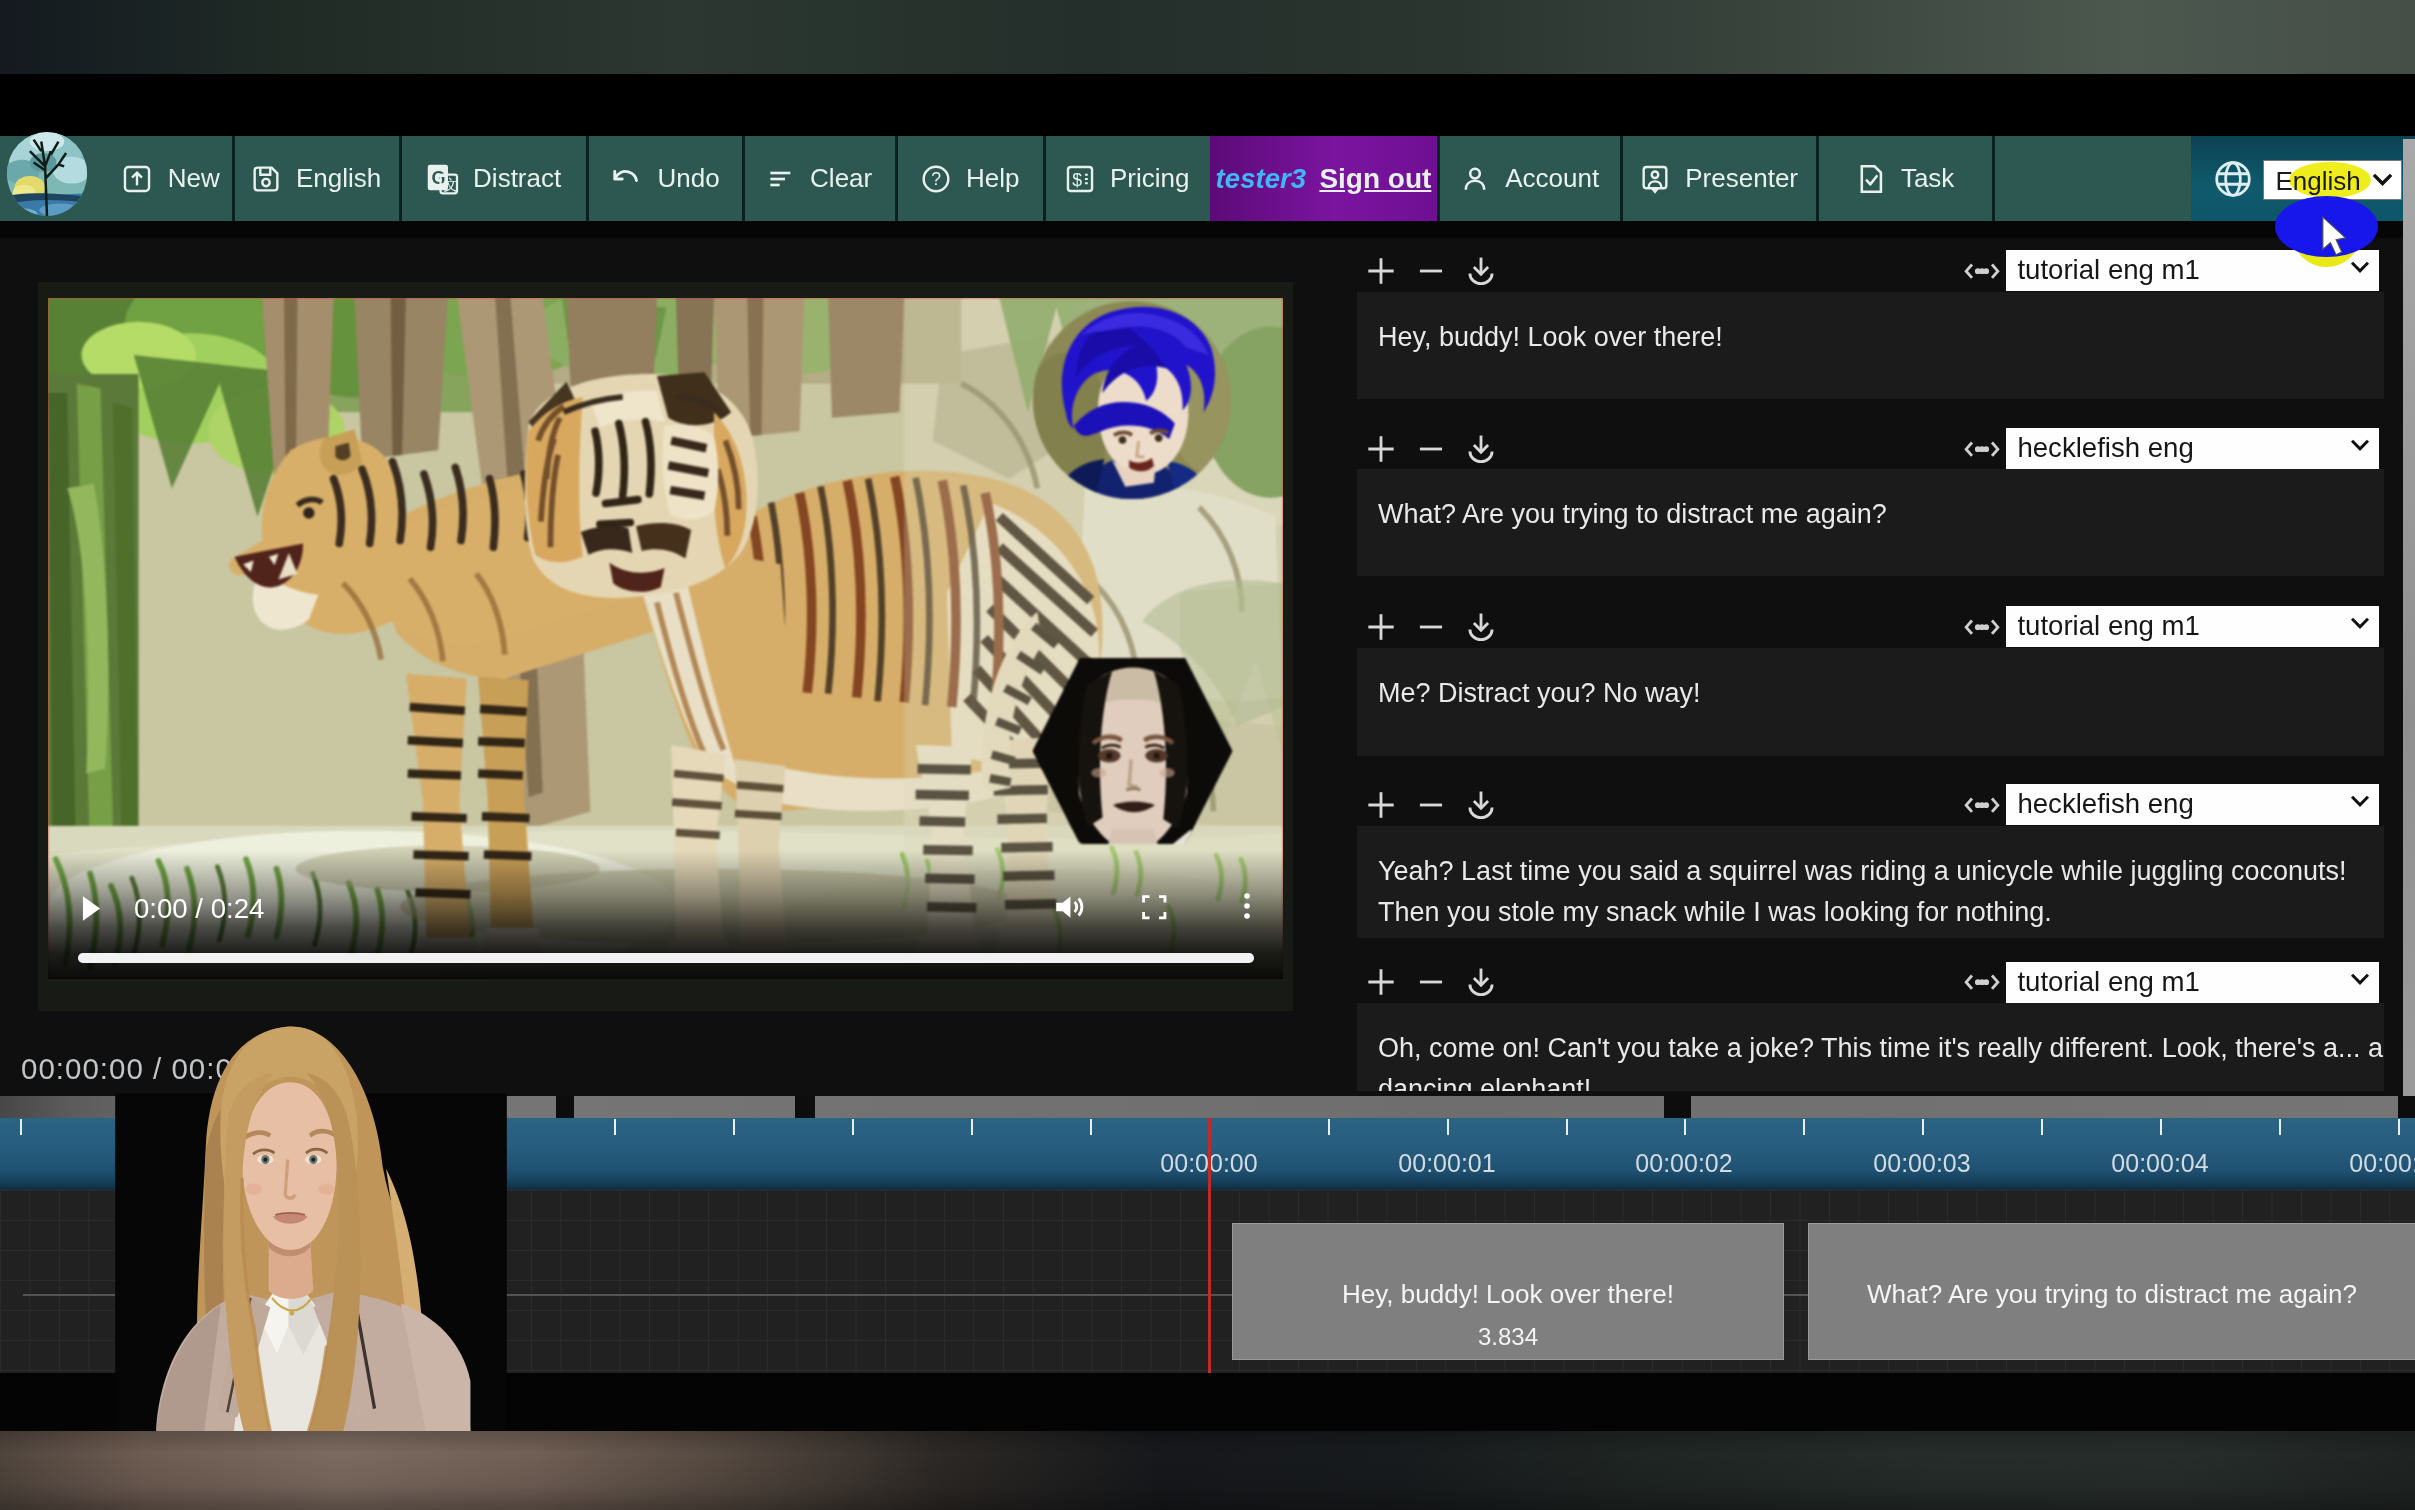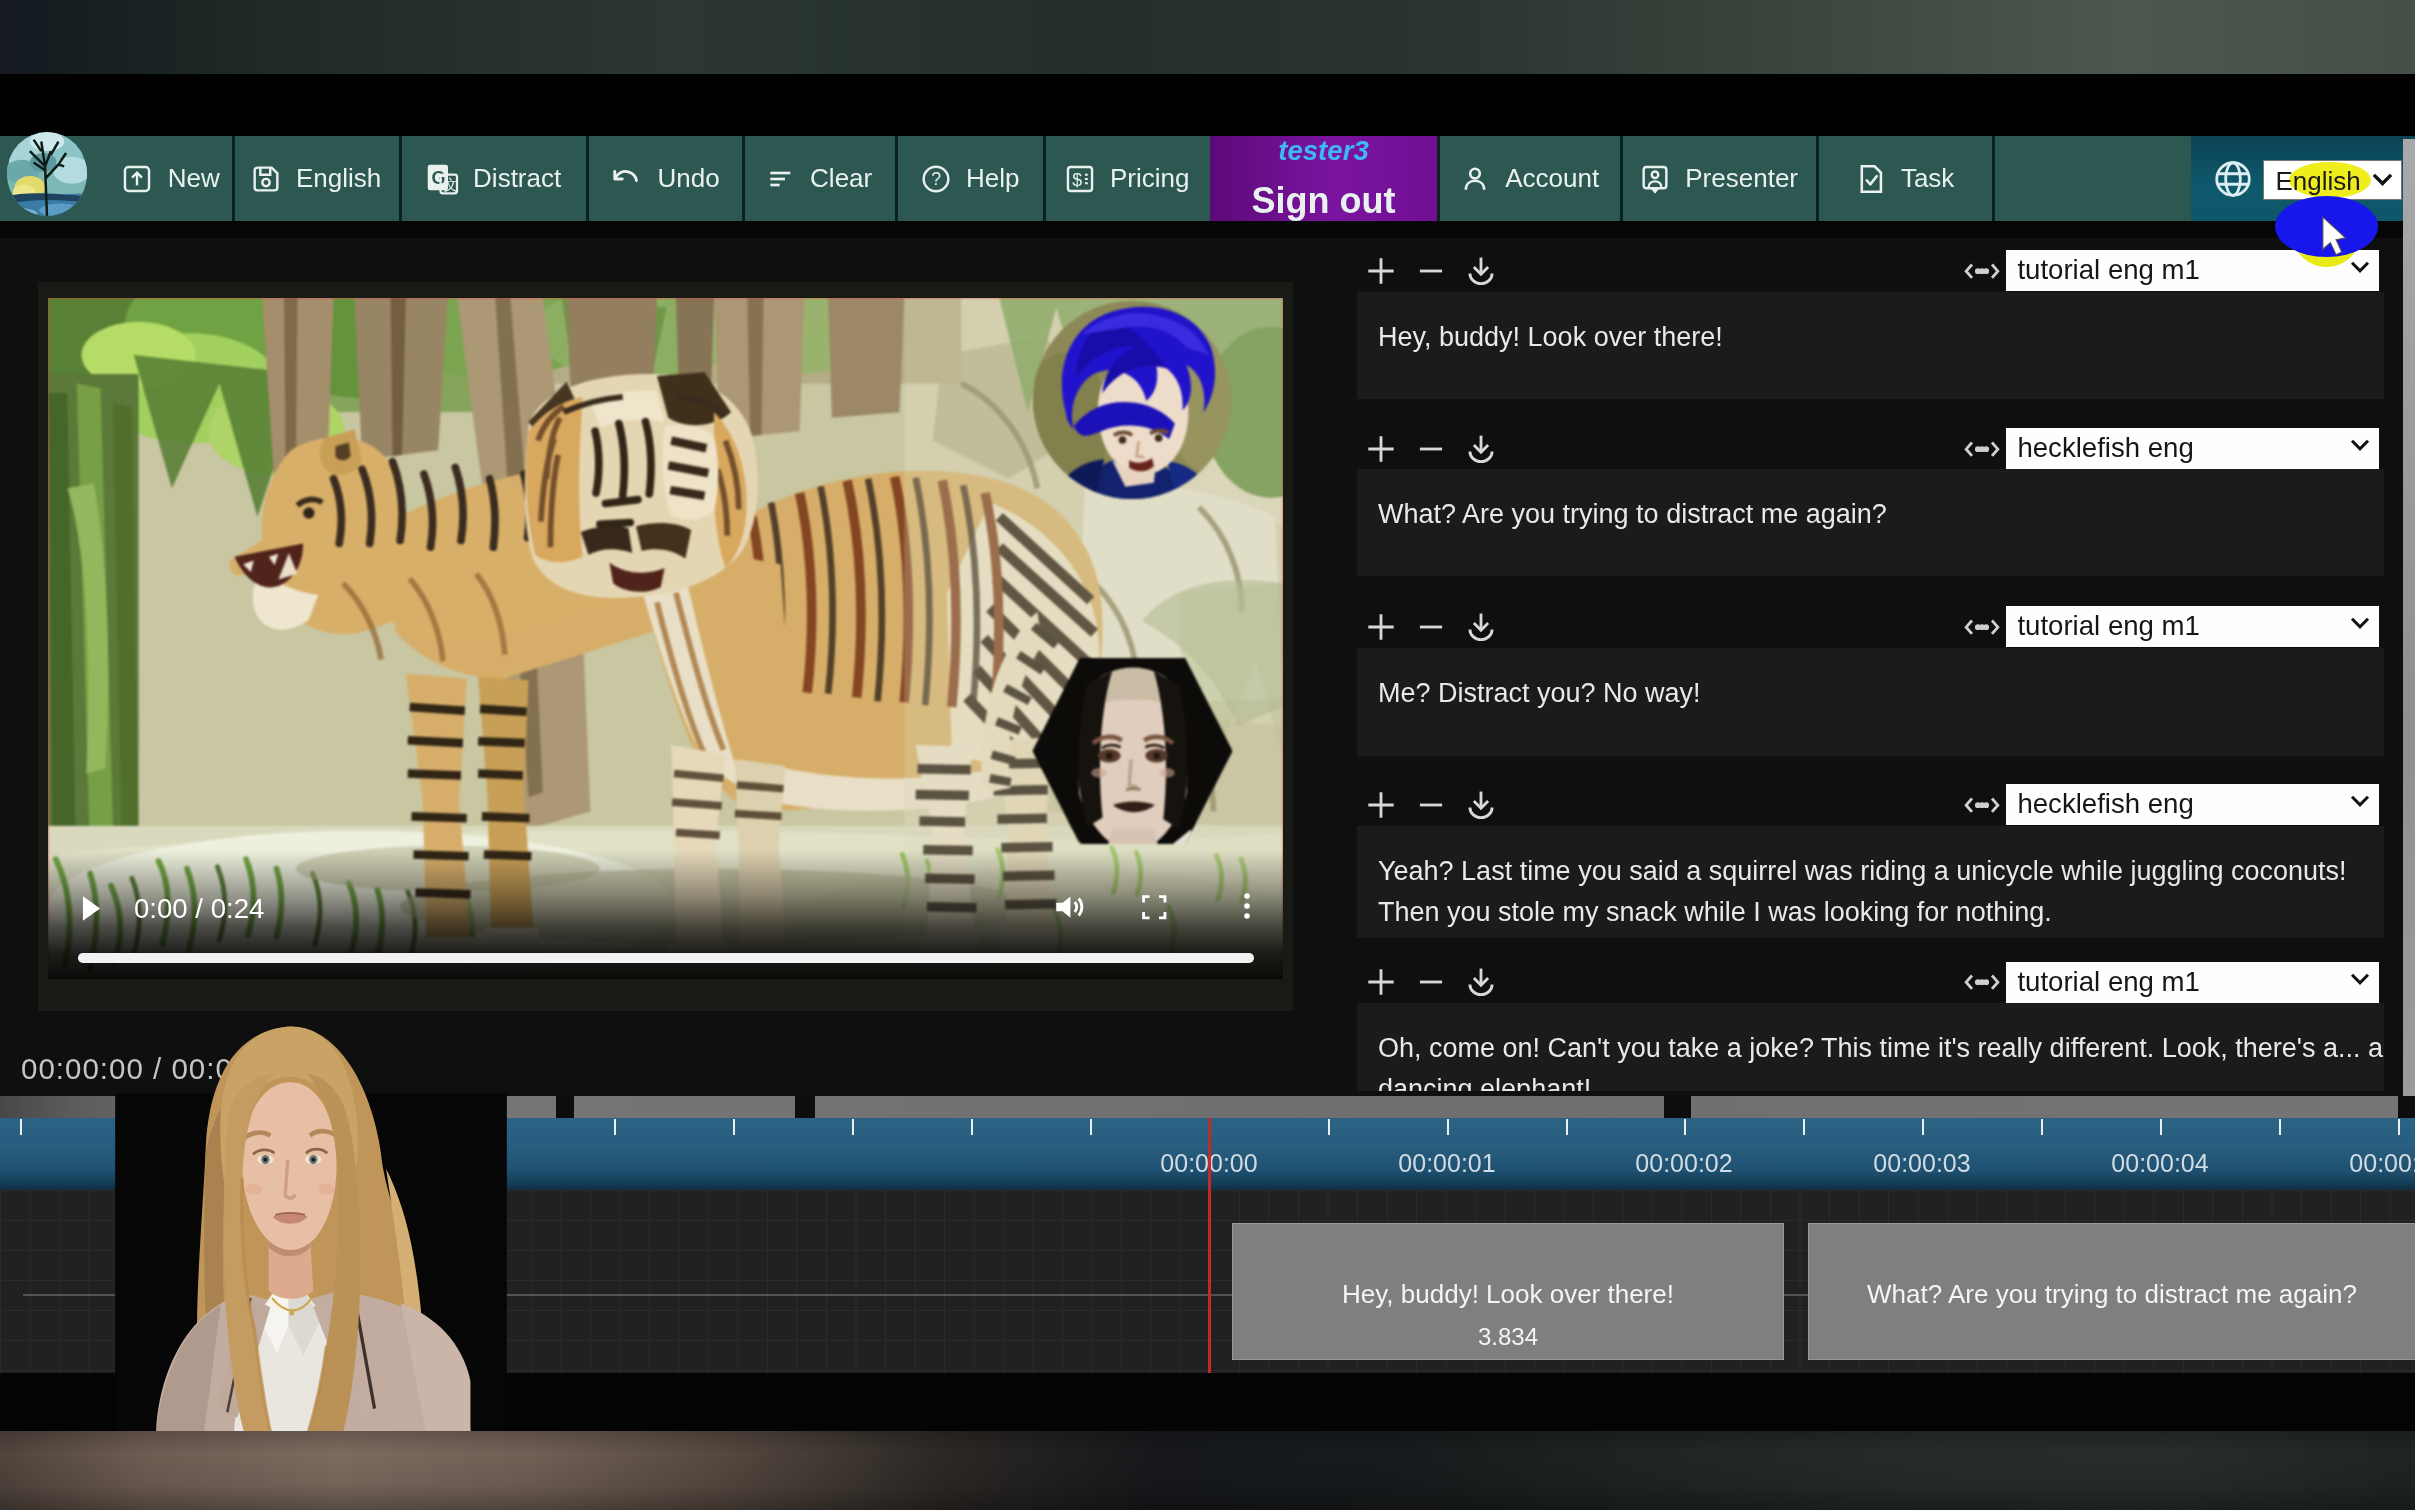--- a/index.html
+++ b/index.html
@@ -111,23 +111,23 @@
       <span>Help</span>
     </div>
     <div class="navbtn" style="left:1043px;width:166px">
       <svg class="nv" width="34" height="34" viewBox="0 0 24 24" fill="none" stroke="#e9f1ef" stroke-width="1.7" style="font-size:27px">
           <rect x="3.5" y="3.5" width="17" height="17" rx="2"></rect>
           <text x="6.5" y="16.8" font-size="12.5" fill="#e9f1ef" stroke="none" font-family="Liberation Sans">$</text>
           <path d="M15.5 9 h2 M15.5 12 h2 M15.5 15 h2" stroke-width="1.4"></path>
         </svg>
       <span>Pricing</span>
     </div>
-    <div class="navbtn" style="left:1210px;width:227px;background:linear-gradient(90deg,#5c0a78,#7b14a0 55%,#6f0f93);flex-direction:column;">
+    <div class="navbtn" style="left:1210px;width:227px;background:linear-gradient(90deg,#5c0a78,#7b14a0 55%,#6f0f93);">
       <span style="color:#3fb6f5;font-style:italic;font-weight:bold;font-size:27.6px;">tester3</span>
-      <span style="font-weight:bold;font-size:36px;">Sign out</span>
+      <span style="font-weight:bold;font-size:28px;text-decoration:underline;">Sign out</span>
     </div>
     <div class="navbtn" style="left:1437px;width:183px">
       <svg class="nv" width="34" height="34" viewBox="0 0 24 24" fill="none" stroke="#e9f1ef" stroke-width="1.8">
           <circle cx="12" cy="8.2" r="3.4"></circle>
           <path d="M5.5 19.5 c0-4 2.8-6.2 6.5-6.2 s6.5 2.2 6.5 6.2"></path>
         </svg>
       <span>Account</span>
     </div>
     <div class="navbtn" style="left:1816px;width:176px">
       <svg class="nv" width="34" height="34" viewBox="0 0 24 24" fill="none" stroke="#e9f1ef" stroke-width="1.8">

